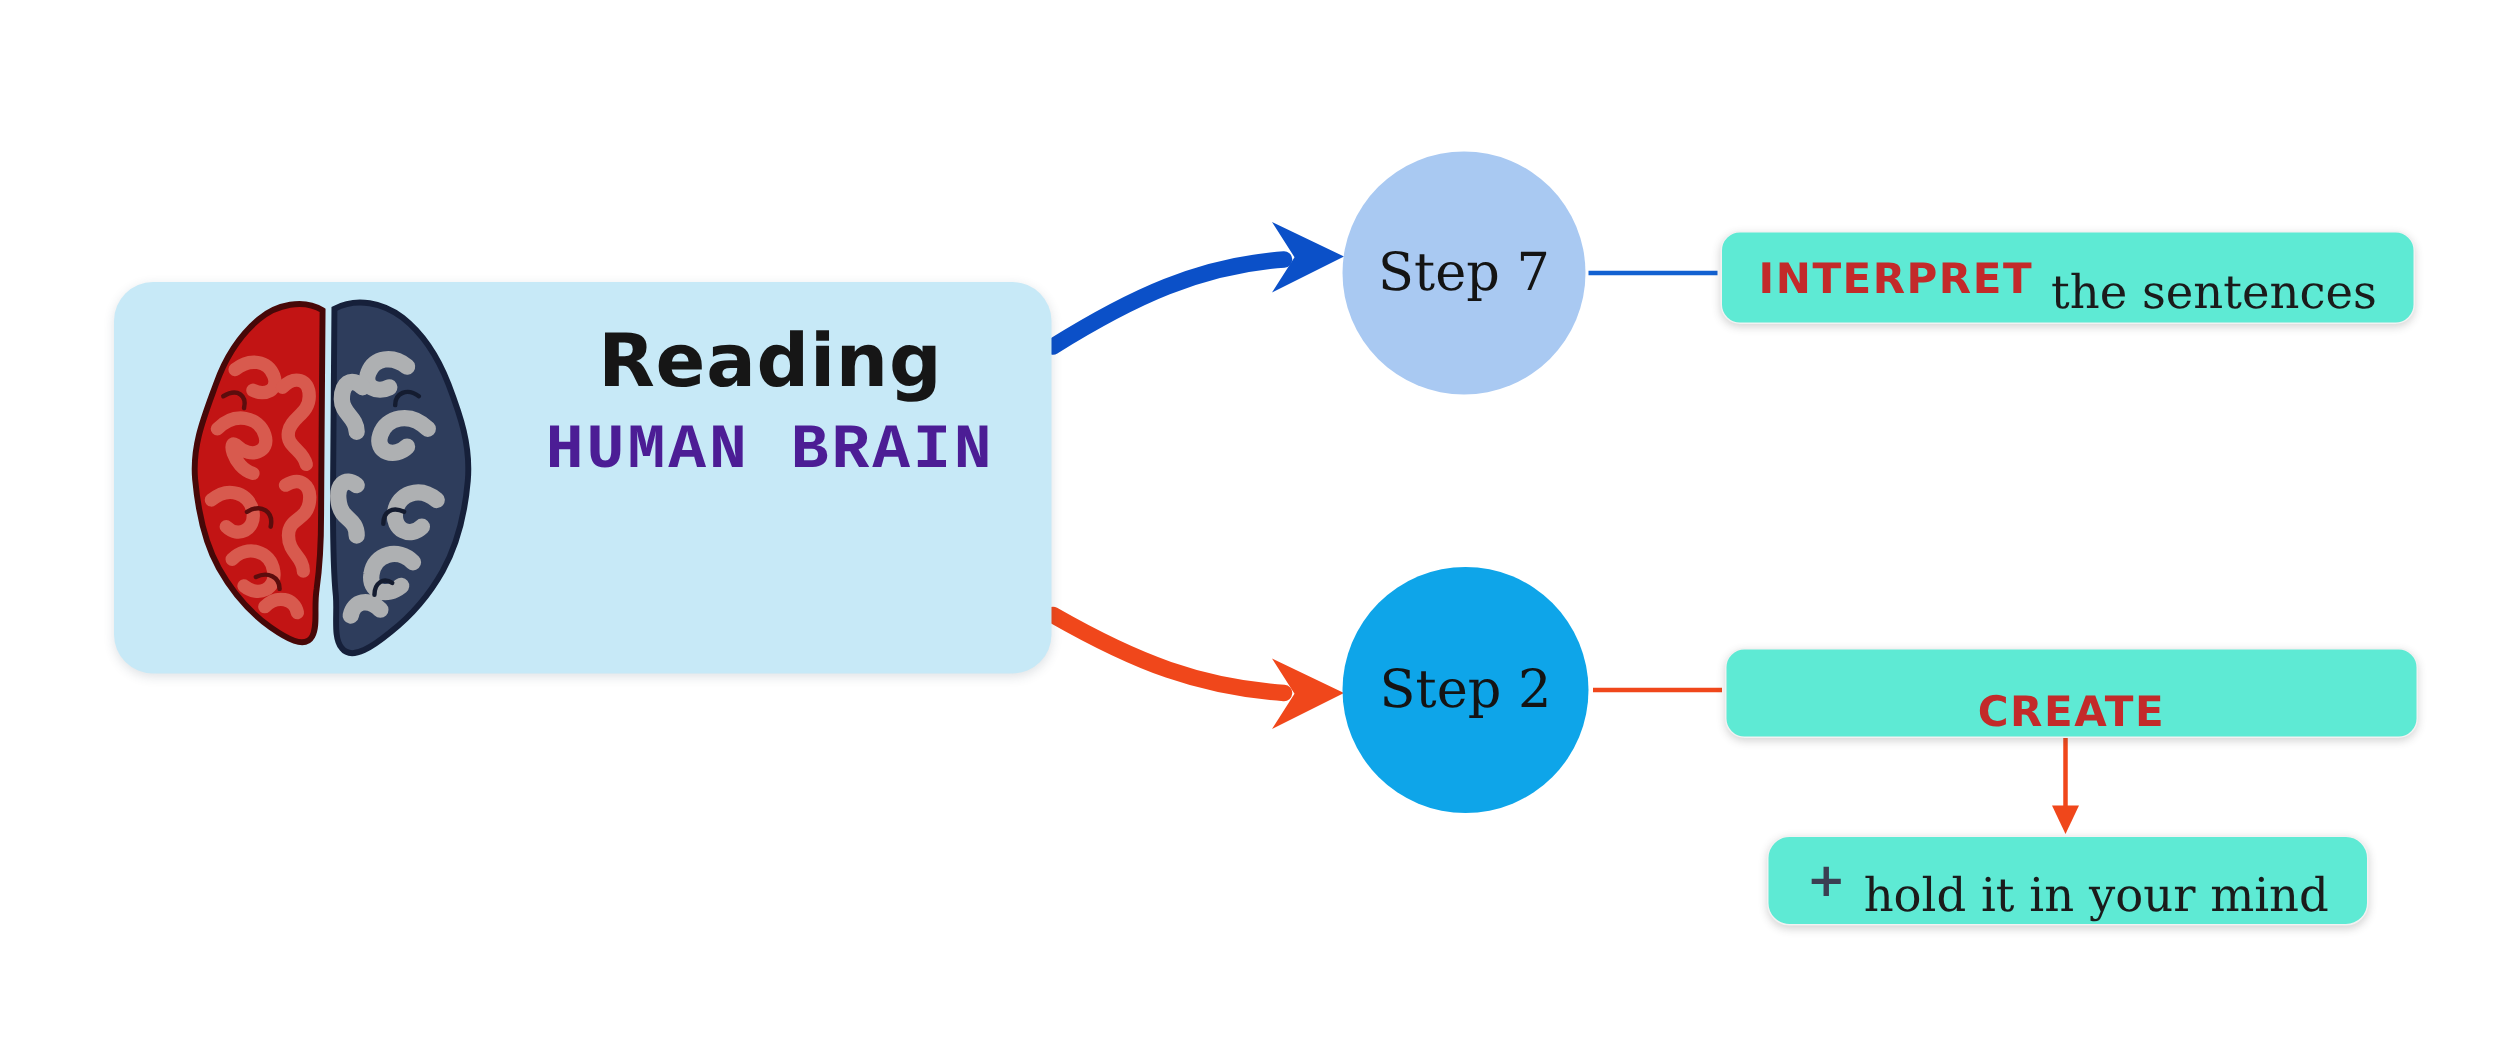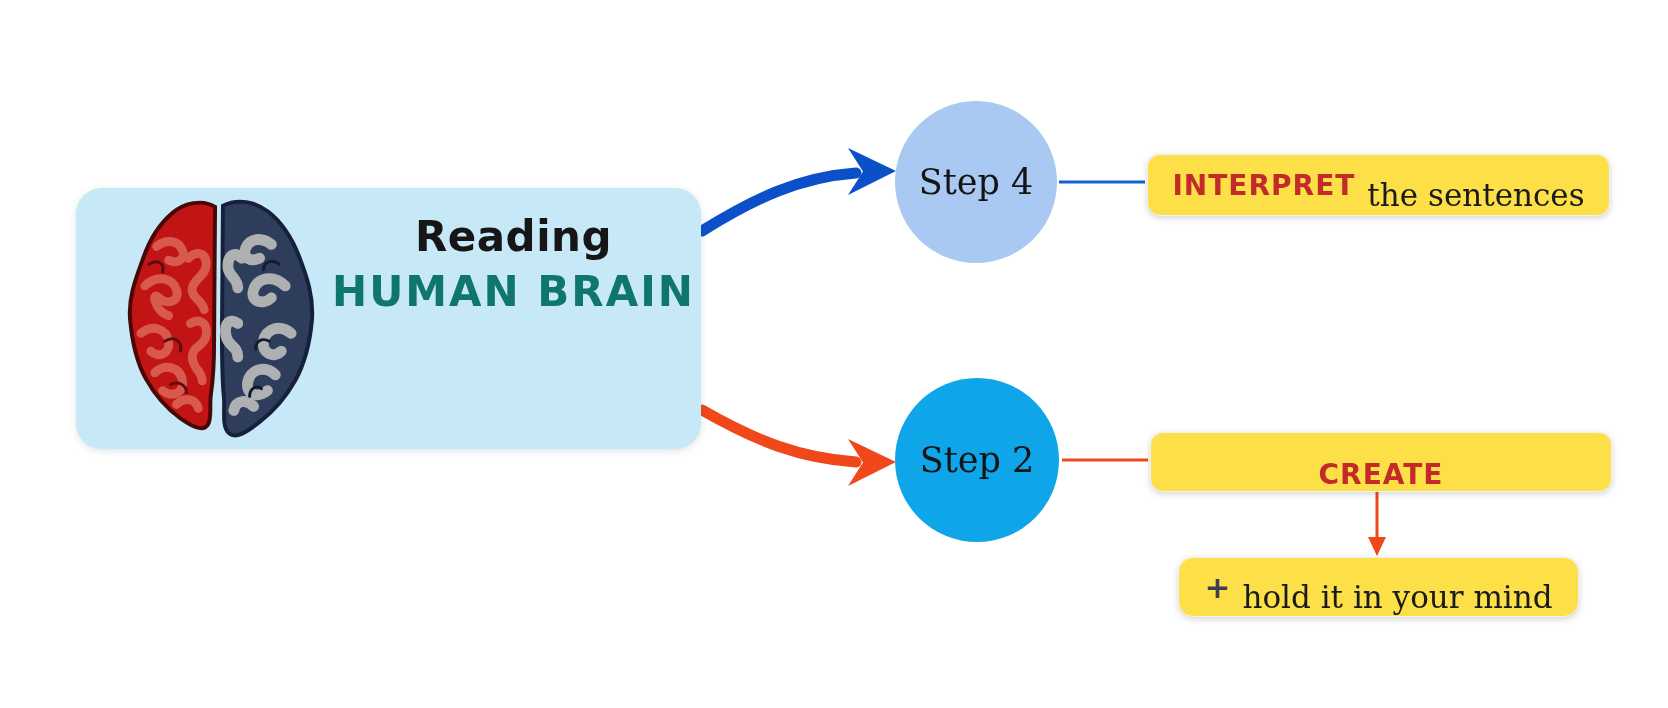--- a/index.html
+++ b/index.html
@@ -30,21 +30,21 @@
     left: 28px; top: 7px;
     width: 230px; height: 247px;
   }
   .card-text {
     position: absolute;
     left: 255px; top: 26px;
     width: 365px;
     text-align: center;
   }
   .card-title {
-    font-size: 42px;
+    font-size: 49px;
     font-weight: bold;
     color: #161616;
     letter-spacing: 0.5px;
     line-height: 1.1;
   }
   .card-subtitle {
     font-size: 29px;
     font-weight: normal;
     color: #1c1c1c;
     margin-top: 7px;
@@ -66,21 +66,21 @@
     justify-content: center;
     font-family: "DejaVu Serif", "Liberation Serif", serif;
     font-size: 35px;
     color: #141414;
   }
   .circle.c1 { left: 895px; top: 101px; width: 162px; height: 162px; }
   .circle.c2 { left: 895px; top: 378px; width: 164px; height: 164px; }
   
   .label-box {
     position: absolute;
-    background: #fde047;
+    background: #5eead4;
     border: 1px solid #f2f2f2;
     border-radius: 13px;
     box-shadow: 0 2px 6px rgba(60,60,60,0.22);
     display: flex;
     align-items: center;
     justify-content: center;
     white-space: nowrap;
   }
   .label-box .keyword {
     font-family: "DejaVu Sans", "Liberation Sans", sans-serif;
@@ -160,26 +160,26 @@
       </g>
       <g fill="none" stroke="#141c30" stroke-width="3" stroke-linecap="round">
         <path d="M176 70 C 168 64, 160 68, 160 76"></path>
         <path d="M166 148 C 158 144, 152 148, 152 156"></path>
         <path d="M158 196 C 152 192, 146 196, 146 204"></path>
       </g>
     </svg>
 
     <div class="card-text">
       <div class="card-title">Reading</div>
-      <div class="card-highlight" style="color: #0f766e;">HUMAN BRAIN</div>
+      <div class="card-highlight" style="color: #4c1d95; font-family: Liberation Mono, monospace;">HUMAN BRAIN</div>
     </div>
   </div>
 
   <div class="circle c1" style="background-color: rgb(169, 201, 242);">
-    <span>Step 4</span>
+    <span>Step 7</span>
   </div>
   <div class="label-box box1">
     <span class="keyword" style="color: rgb(195, 42, 42);">INTERPRET</span>
     <span class="rest">the sentences</span>
   </div>
 
   <div class="circle c2" style="background-color: #0ea5e9;">
     <span>Step 2</span>
   </div>
   <div class="label-box box2">

